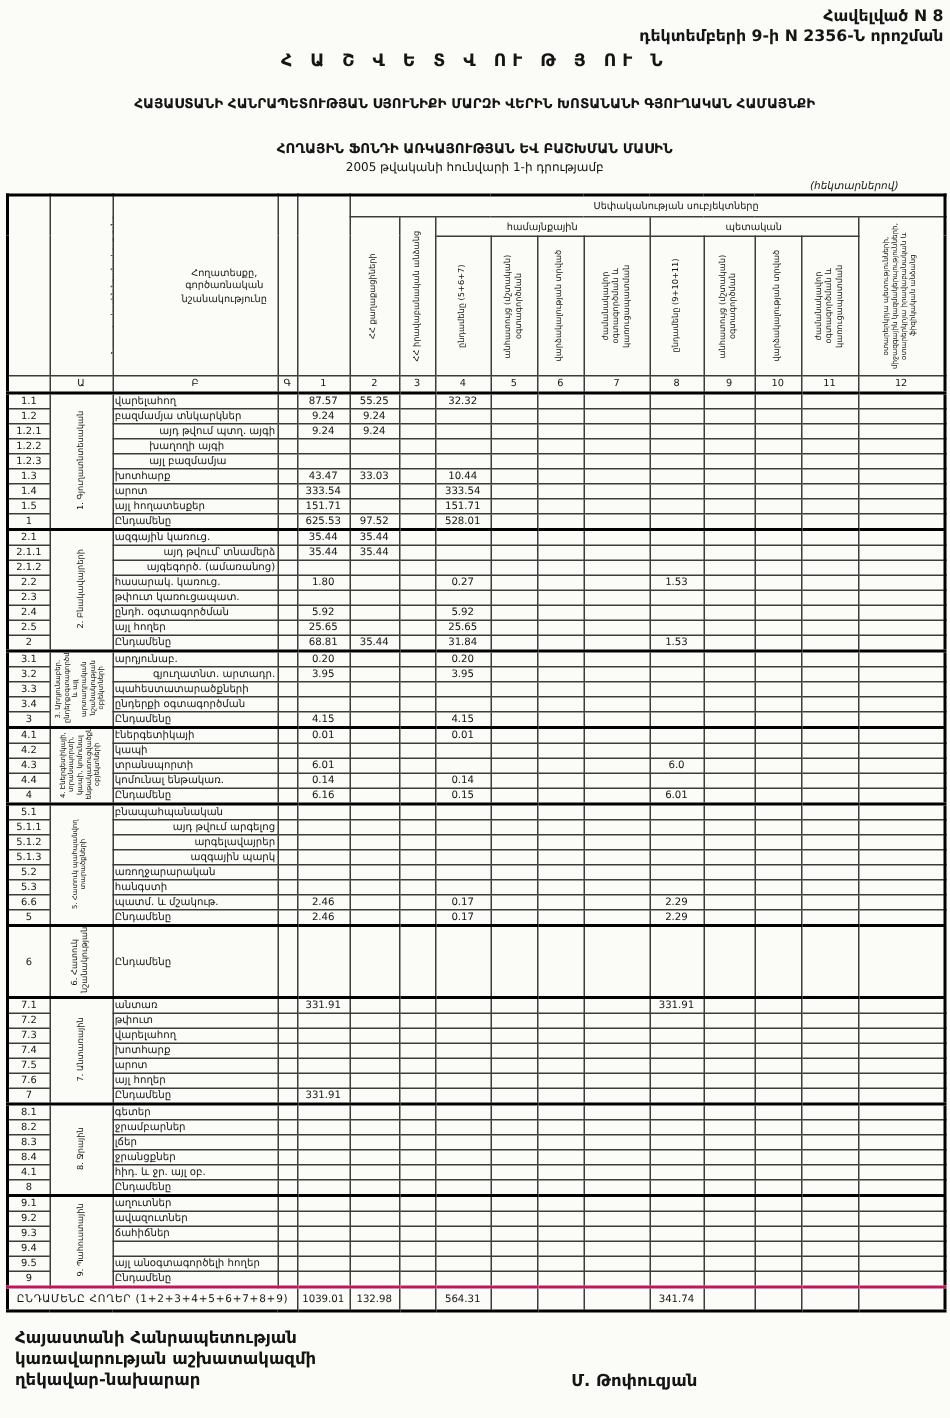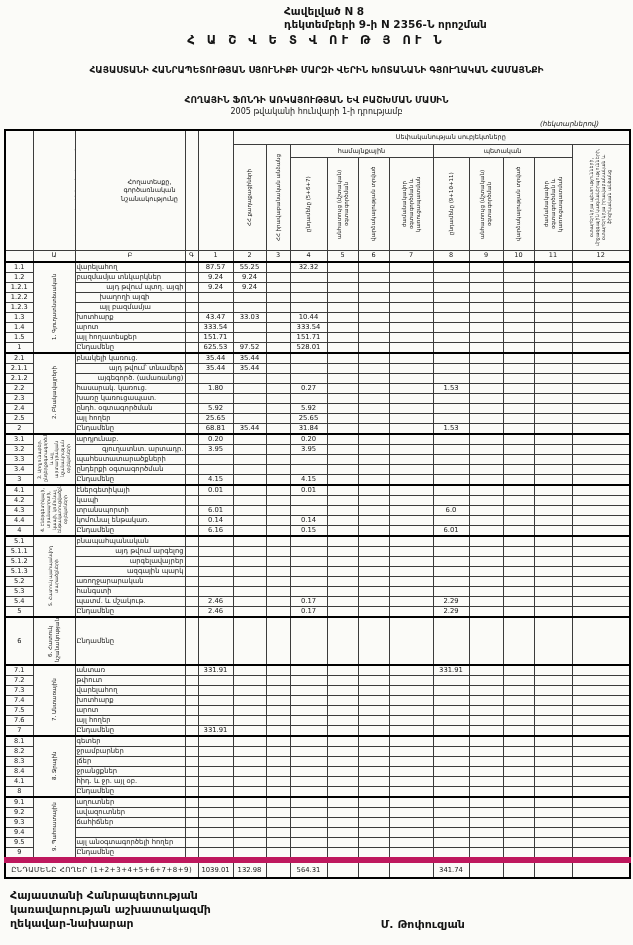--- a/index.html
+++ b/index.html
@@ -4,21 +4,21 @@
 <style>
   html,body{margin:0;padding:0;}
   body{
     width:633px;height:945px;
     background:#fbfbf8;color:#151515;
     font-family:"DejaVu Sans",sans-serif;
     box-sizing:border-box;
     padding:5px 4px;
     overflow:hidden;
   }
-  .appendix{width:345px;margin-left:auto;text-align:left;font-weight:bold;font-size:10.5px;line-height:1.25;}
+  .appendix{width:345px;margin-left:auto;text-align:right;font-weight:bold;font-size:10.5px;line-height:1.25;}
   .report-title{text-align:center;font-weight:bold;font-size:11.5px;letter-spacing:4px;margin-top:2px;}
   .report-subtitle{text-align:center;font-weight:bold;font-size:9px;line-height:1.25;margin-top:18px;}
   .as-of{text-align:center;font-size:8px;margin-top:1px;}
   .units-note{text-align:right;font-style:italic;font-size:7px;padding-right:30px;margin-top:4px;}
 
   table{border-collapse:collapse;table-layout:fixed;width:625px;border:2px solid #000;margin-top:1px;}
   th,td{border:1px solid #3c3c3c;padding:0 1px;overflow:hidden;}
   thead th{font-weight:normal;background:#fbfbf8;}
   td.num{font-size:6.6px;text-align:center;height:9px;line-height:8px;}
   td.lbl{font-size:6.8px;white-space:nowrap;line-height:8px;}
@@ -42,21 +42,21 @@
   .vh2{height:102px;}
   .vh3{height:90px;}
   .vh12{height:102px;font-size:4.8px;line-height:6px;}
   tr.h1 th{height:13px;font-size:6.5px;padding-left:40px;}
   tr.h2 th{height:12px;font-size:6.5px;}
   tr.h3 th{height:92px;vertical-align:middle;}
   th.grp,th.grp2{font-size:6.5px;text-align:center;}
   th.nnh{font-size:6.5px;white-space:normal;line-height:8px;}
   th.lth{font-size:6.8px;white-space:normal;line-height:8.5px;vertical-align:middle;text-align:center;}
   tr.nums td{height:10px;font-size:6.5px;text-align:center;border-bottom:2px solid #000;line-height:9px;}
-  tr.grand td{border-top:6px solid #be185d;border-bottom:2px solid #000;height:14px;}
+  tr.grand td{border-top:2px solid #be185d;border-bottom:2px solid #000;height:14px;}
   td.gt-label{font-size:7px;text-align:center;letter-spacing:0.5px;}
 
   .footer{display:flex;align-items:flex-end;margin-top:10px;padding:0 6px;}
   .footer-office{font-weight:bold;font-size:11px;line-height:1.3;}
   .signature{font-weight:bold;font-size:11px;margin-left:170px;padding-bottom:1px;}
 </style>
 </head>
 <body>
 
 <div class="sheet">
@@ -320,21 +320,21 @@
           <td class="val"></td>
           <td class="val"></td>
           <td class="val"></td>
           <td class="val"></td>
         </tr>
         <tr class="sec-start">
           <td class="num">2.1</td>
           <td class="cat" rowspan="8">
             <div class="vt" style="height: 76px;">2. Բնակավայրերի</div>
           </td>
-          <td class="lbl">բնակելի կառուց.</td>
+          <td class="lbl">ազգային կառուց.</td>
           <td class="code"></td>
           <td class="val">35.44</td>
           <td class="val">35.44</td>
           <td class="val"></td>
           <td class="val"></td>
           <td class="val"></td>
           <td class="val"></td>
           <td class="val"></td>
           <td class="val"></td>
           <td class="val"></td>
@@ -388,21 +388,21 @@
           <td class="val"></td>
           <td class="val"></td>
           <td class="val">1.53</td>
           <td class="val"></td>
           <td class="val"></td>
           <td class="val"></td>
           <td class="val"></td>
         </tr>
         <tr>
           <td class="num">2.3</td>
-          <td class="lbl">խառը կառուցապատ.</td>
+          <td class="lbl">թփուտ կառուցապատ.</td>
           <td class="code"></td>
           <td class="val"></td>
           <td class="val"></td>
           <td class="val"></td>
           <td class="val"></td>
           <td class="val"></td>
           <td class="val"></td>
           <td class="val"></td>
           <td class="val"></td>
           <td class="val"></td>
@@ -736,21 +736,21 @@
           <td class="val"></td>
           <td class="val"></td>
           <td class="val"></td>
           <td class="val"></td>
           <td class="val"></td>
           <td class="val"></td>
           <td class="val"></td>
           <td class="val"></td>
         </tr>
         <tr>
-          <td class="num">5.4</td>
+          <td class="num">6.6</td>
           <td class="lbl">պատմ. և մշակութ.</td>
           <td class="code"></td>
           <td class="val">2.46</td>
           <td class="val"></td>
           <td class="val"></td>
           <td class="val">0.17</td>
           <td class="val"></td>
           <td class="val"></td>
           <td class="val"></td>
           <td class="val">2.29</td>

